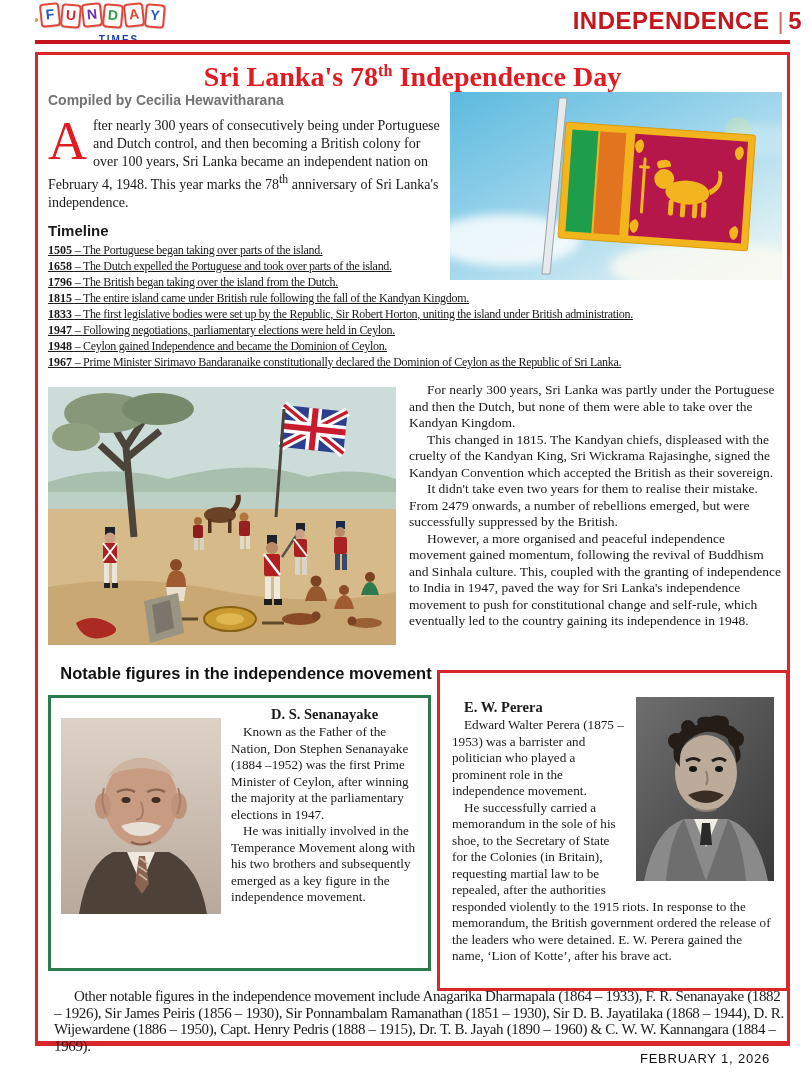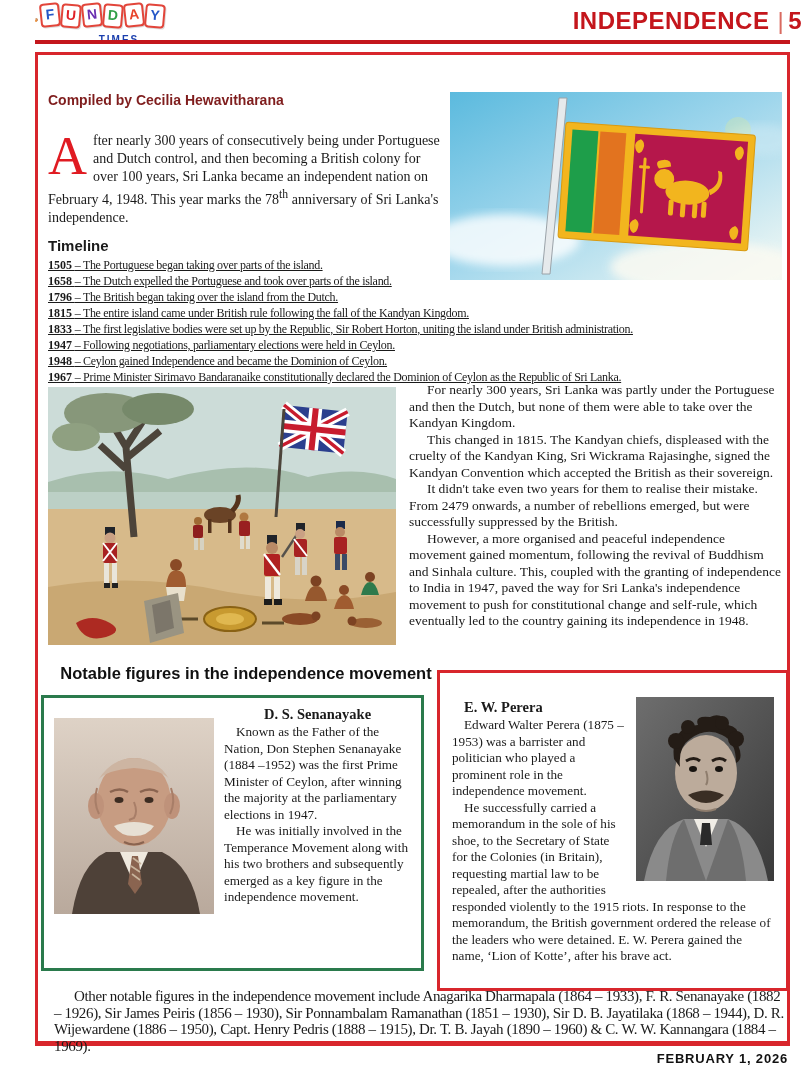--- a/index.html
+++ b/index.html
@@ -28,59 +28,59 @@
   
   .main-box{position:absolute;left:35px;top:52px;width:749px;height:986px;
         border:3px solid #d8262c;border-bottom-width:5px;background:#fff;}
 
   .page-title{margin:6px 0 0 0;text-align:center;color:#e01b22;
         font-size:28px;font-weight:bold;font-family:"Liberation Serif",serif;}
   .page-title sup{font-size:58%;}
 
   .top-flow{position:absolute;left:10px;top:37px;width:734px;}
   .byline{font-family:"Liberation Sans",sans-serif;font-weight:bold;font-size:14px;
-        color:#7f1d1d;margin:0 0 24px 0;}
+        color:#737373;margin:0 0 9px 0;}
   .flag-fig{float:right;width:332px;height:188px;margin:2px 0 8px 10px;}
   .flag-fig svg{display:block;width:100%;height:100%;}
   .intro{margin:2px 0 0 0;font-size:14px;line-height:18px;text-align:left;}
   .dropcap{float:left;color:#e01b22;font-size:54px;line-height:44px;
         padding:2px 6px 0 0;font-family:"Liberation Serif",serif;}
   .tl-head{font-family:"Liberation Sans",sans-serif;font-weight:bold;font-size:15px;
         margin:10px 0 3px 0;}
   .tl-row{font-size:12px;line-height:16px;letter-spacing:-0.3px;
         padding-left:46px;text-indent:-46px;text-decoration:underline;}
   .tl-row b{letter-spacing:0;}
 
   .mid-flow{position:absolute;left:10px;top:327px;width:734px;display:flow-root;}
   .painting-fig{float:left;width:348px;height:258px;margin:5px 13px 4px 0;}
   .painting-fig svg{display:block;width:100%;height:100%;}
   .mid-flow p{margin:0;font-size:13.5px;line-height:16.5px;text-indent:18px;}
 
   .notable-heading{position:absolute;left:10px;top:609px;width:396px;text-align:center;
         font-family:"Liberation Sans",sans-serif;font-weight:bold;font-size:16.5px;color:#111;}
 
-  .green-box{position:absolute;left:3px;top:640px;width:377px;height:258px;
+  .green-box{position:absolute;left:10px;top:640px;width:377px;height:258px;
         border:3px solid #2a7a4c;padding:6px 10px;box-sizing:content-box;}
   .green-box{width:357px;}
   .sena-fig{float:left;width:160px;height:196px;margin:14px 10px 4px 0;}
   .sena-fig svg,.perera-fig svg{display:block;width:100%;height:100%;}
   .figure-name{font-weight:bold;font-size:14.5px;margin:2px 0 1px 0;}
   .green-box .figure-name{text-align:center;}
   .bio{margin:0;font-size:13.2px;line-height:16.5px;text-indent:12px;}
 
   .red-box{position:absolute;left:399px;top:615px;width:322px;height:267px;
         border:3px solid #d8262c;padding:24px 12px;}
   .perera-fig{float:right;width:138px;height:184px;margin:0 0 4px 8px;}
   .red-box .figure-name{text-indent:12px;}
 
   .bottom-note{position:absolute;left:8px;top:925px;width:736px;margin:8px;
         font-size:15px;line-height:16.5px;letter-spacing:-0.35px;text-indent:20px;}
 
-  .footer-date{position:absolute;right:22px;top:1051px;
-        font-family:"Liberation Sans",sans-serif;font-weight:bold;font-size:13px;
+  .footer-date{position:absolute;right:40px;top:1051px;
+        font-family:"Liberation Sans",sans-serif;font-weight:normal;font-size:13px;
         letter-spacing:.8px;color:#111;}
 </style>
 </head>
 <body>
 
 <div class="masthead">
   <div class="logo-row">
     <svg class="mascot" viewBox="0 0 22 30">
       <ellipse cx="8" cy="20" rx="7" ry="9" fill="#e07820"></ellipse>
       <circle cx="9" cy="8" r="6" fill="#c96a1a"></circle>
@@ -101,20 +101,21 @@
   <div class="logo-times">TIMES</div>
 </div>
 
 <div class="section-head">
   <span>INDEPENDENCE</span><span class="divider-bar">|</span><span>5</span>
 </div>
 <div class="red-rule"></div>
 
 <div class="main-box">
 
+  <h1 class="page-title"><span>Sri Lanka's 78</span><sup>th</sup><span> Independence Day</span></h1>
 
   <div class="top-flow">
     <figure class="flag-fig" style="margin:0 0 6px 10px;">
       <svg viewBox="0 0 332 188">
         <defs>
           <linearGradient id="sky" x1="0" y1="0" x2="0.9" y2="1">
             <stop offset="0" stop-color="#5bbade"></stop>
             <stop offset="0.5" stop-color="#9fd6ec"></stop>
             <stop offset="1" stop-color="#ecf6f4"></stop>
           </linearGradient>

